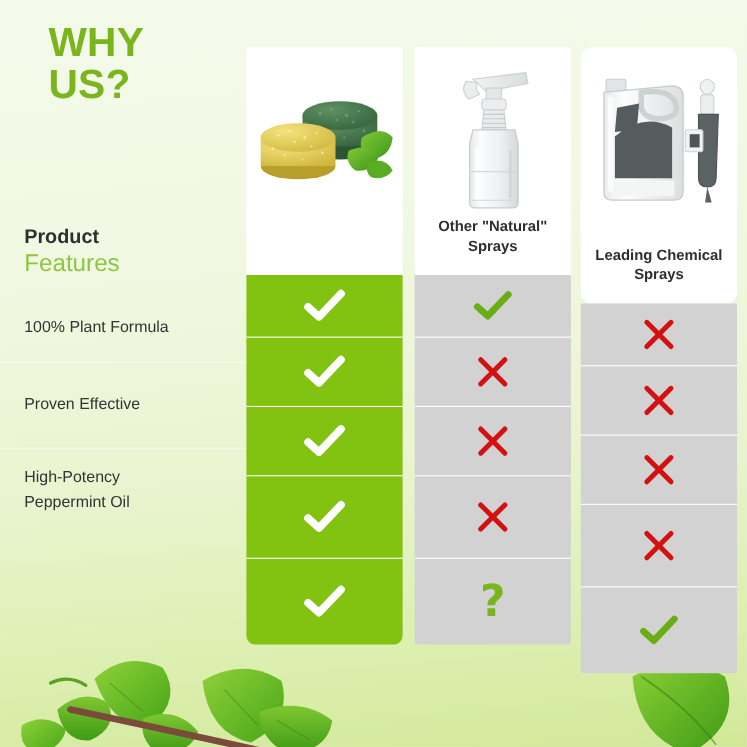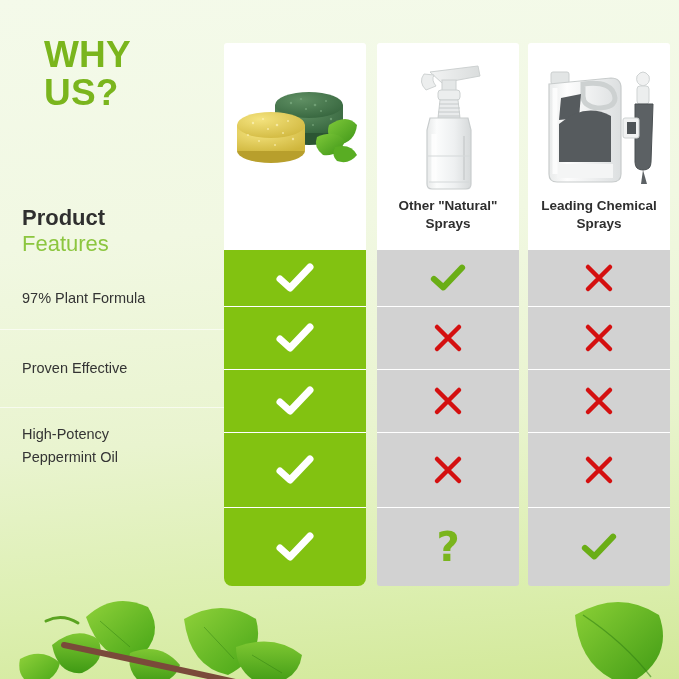--- a/index.html
+++ b/index.html
@@ -13,29 +13,29 @@
     background:linear-gradient(175deg,#f4faea 0%,#f1f8e2 34%,#e9f4cf 62%,#dcefb0 84%,#d2e898 100%);
   }
 
   
   .leafdeco{position:absolute;pointer-events:none;}
   #mint-left{left:-10px;bottom:-6px;width:330px;height:110px;}
   #mint-right{right:-4px;bottom:-10px;width:130px;height:104px;}
 
   
   #title{
-    position:absolute;left:44px;top:36px;width:185px;
+    position:absolute;left:44px;top:20px;width:185px;
     color:#7ab51d;font-weight:bold;font-size:37px;line-height:1.02;
     letter-spacing:.2px;
   }
   #title .tl{display:block;}
 
   
   #feat-head{position:absolute;left:22px;top:205px;line-height:1.18;}
-  #feat-head .l1{display:block;color:#2f2f2f;font-size:22px;font-weight:bold;}
+  #feat-head .l1{display:block;color:#2f2f2f;font-size:18px;font-weight:bold;}
   #feat-head .l2{display:block;color:#8cc63f;font-size:22px;font-weight:normal;}
 
   
   #labels{position:absolute;left:0;top:267px;width:224px;}
   .lbl-row{
     box-sizing:border-box;
     display:flex;align-items:center;
     padding:0 16px 0 22px;
     border-bottom:1px solid rgba(255,255,255,.62);
     color:#343434;font-size:14.5px;line-height:1.55;
@@ -48,21 +48,21 @@
   #col-product{left:224px;width:142px;}
   #col-other{left:377px;width:142px;}
   #col-chem{left:528px;width:142px;}
 
   .col-head{
     position:relative;background:#ffffff;width:100%;
     border-radius:3px 3px 0 0;overflow:hidden;
   }
   #col-product .col-head{height:207px;}
   #col-other .col-head{height:207px;}
-  #col-chem .col-head{height:207px;}
+  #col-chem .col-head{height:233px;border-radius:10px;}
 
   .head-img{
     position:absolute;left:0;top:0;width:100%;
     display:flex;align-items:center;justify-content:center;
   }
   #col-product .head-img{height:160px;}
   #col-other .head-img{height:165px;}
   #col-chem .head-img{height:165px;}
 
   .head-cap{
@@ -142,21 +142,21 @@
     <span class="tl">US?</span>
   </div>
 
   <div id="feat-head">
     <span class="l1">Product</span>
     <span class="l2">Features</span>
   </div>
 
   <div id="labels">
     <div class="lbl-row" style="height:63px">
-      <span>97% Plant Formula</span>
+      <span>100% Plant Formula</span>
     </div>
     <div class="lbl-row" style="height:78px">
       <span>Proven Effective</span>
     </div>
     <div class="lbl-row" style="height:75px">
       <div>
         <span>High-Potency</span>
         <span>Peppermint Oil</span>
       </div>
     </div>

